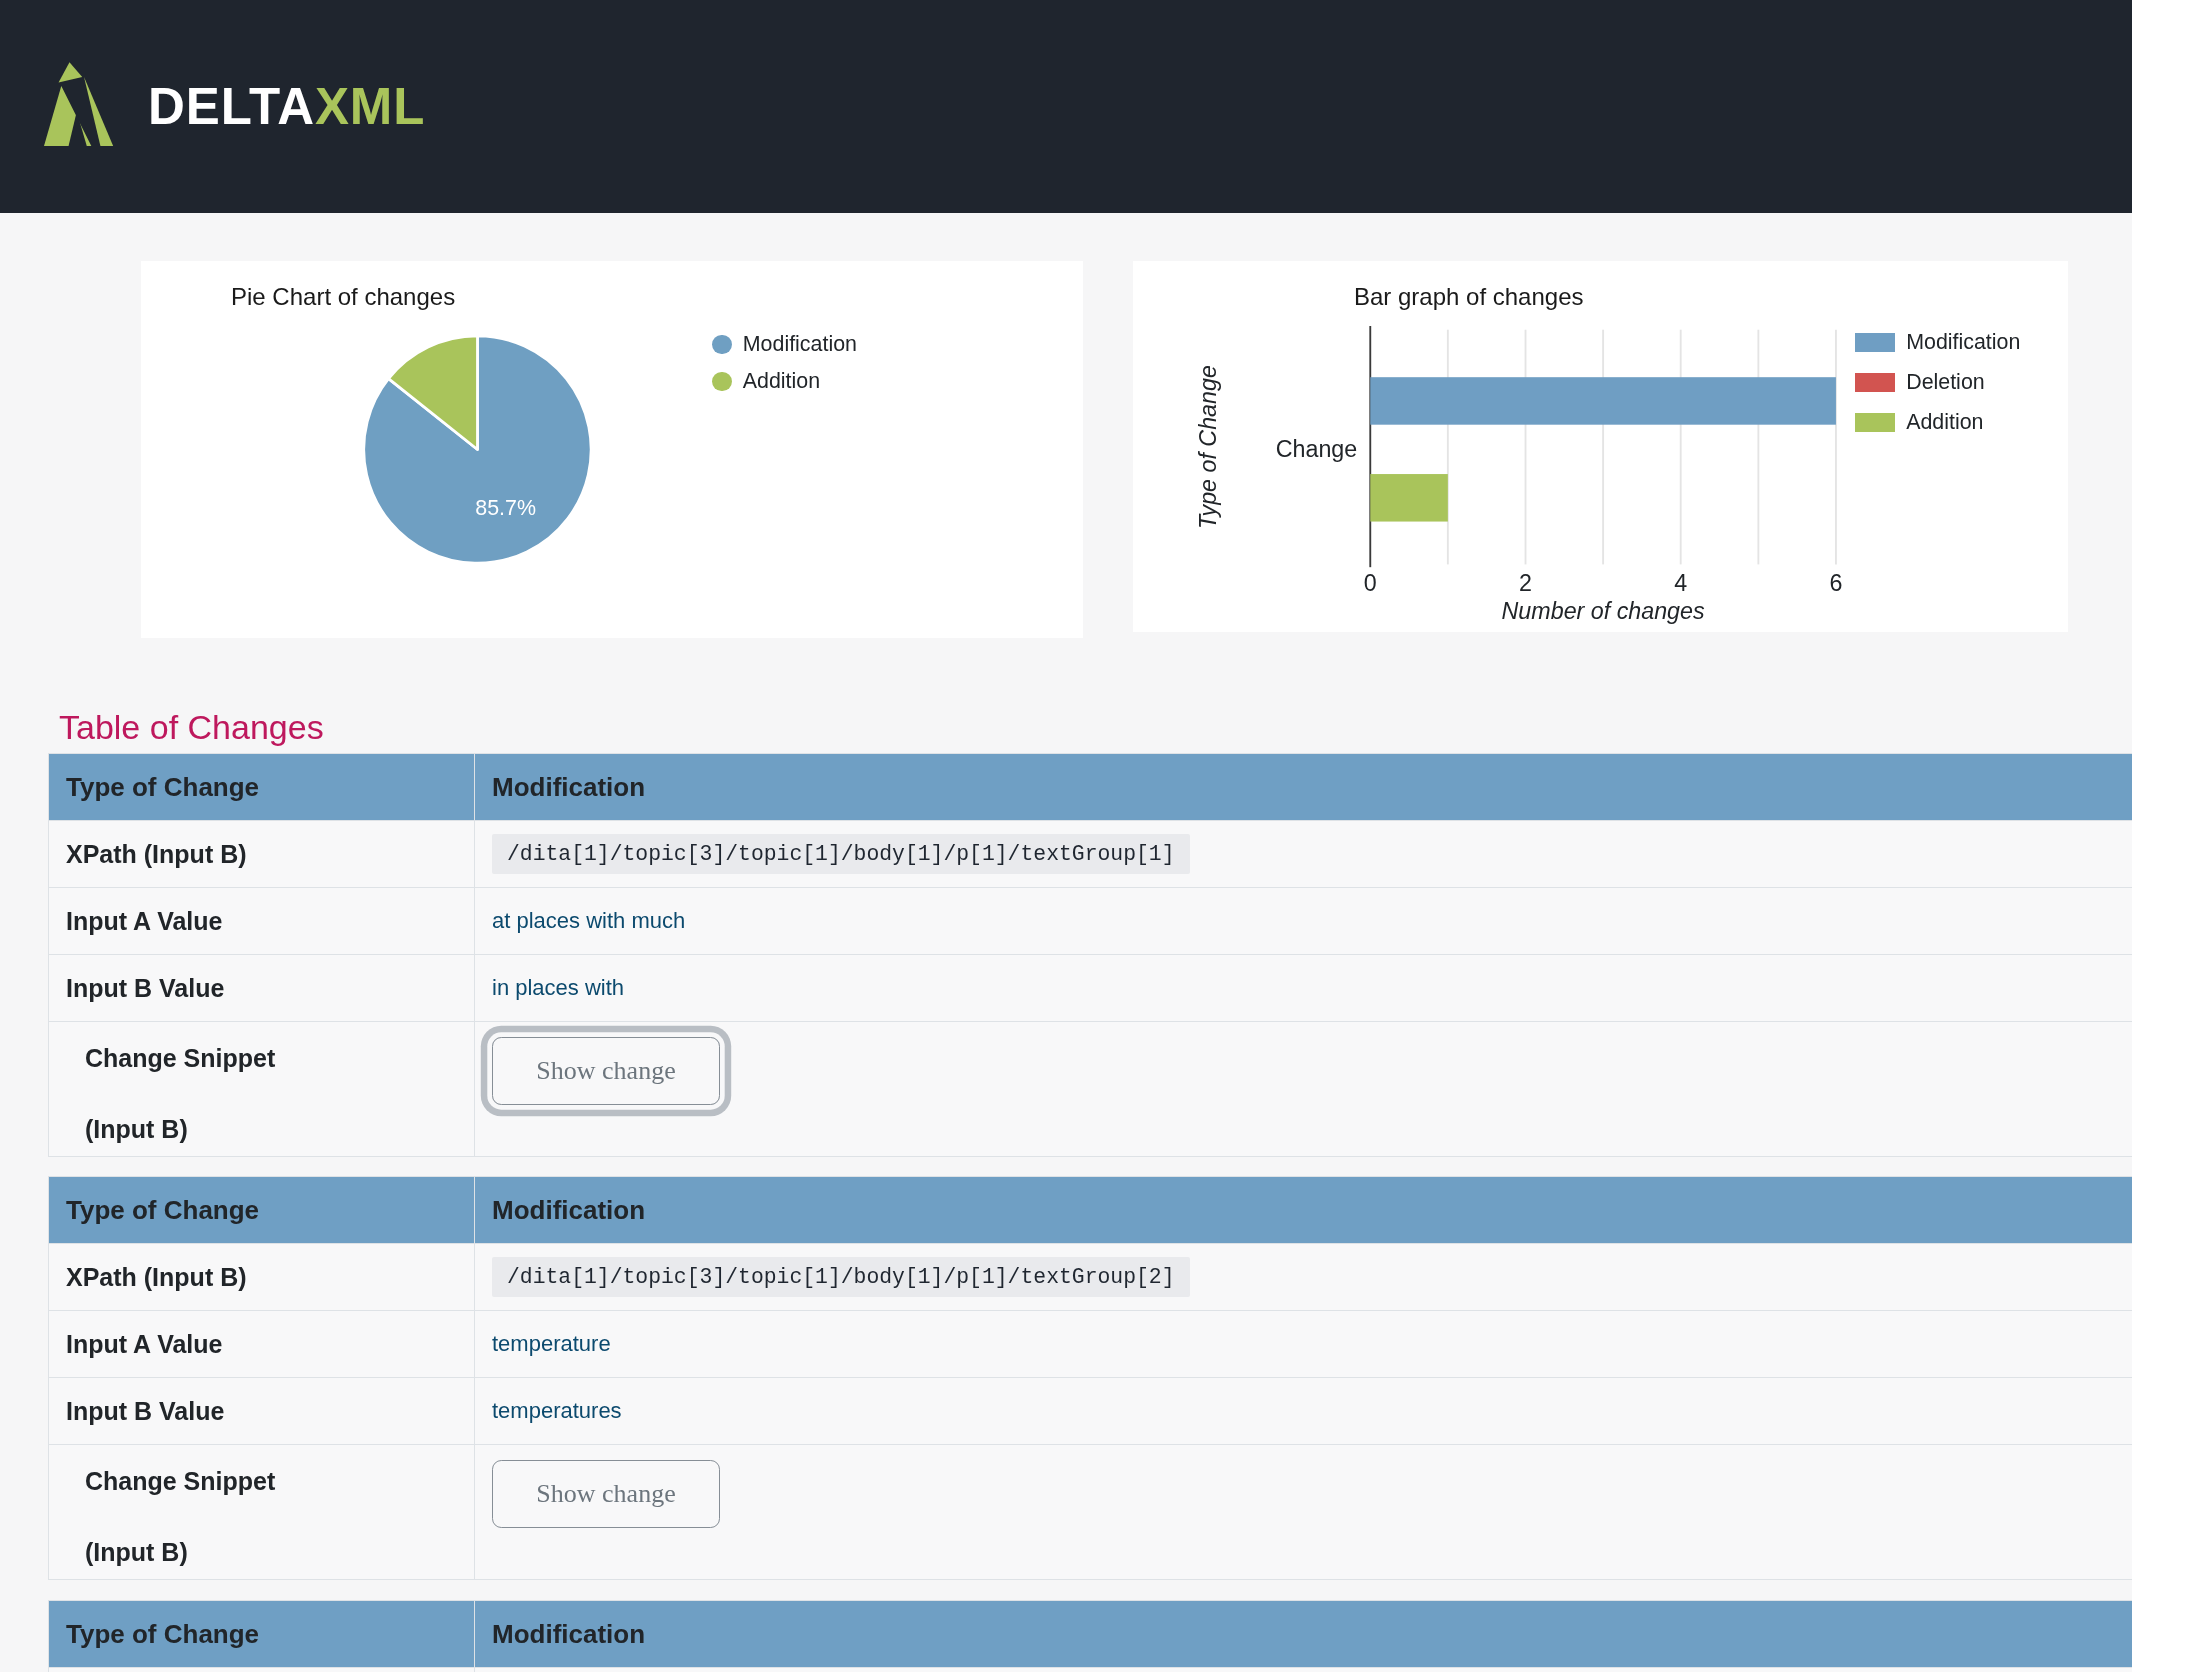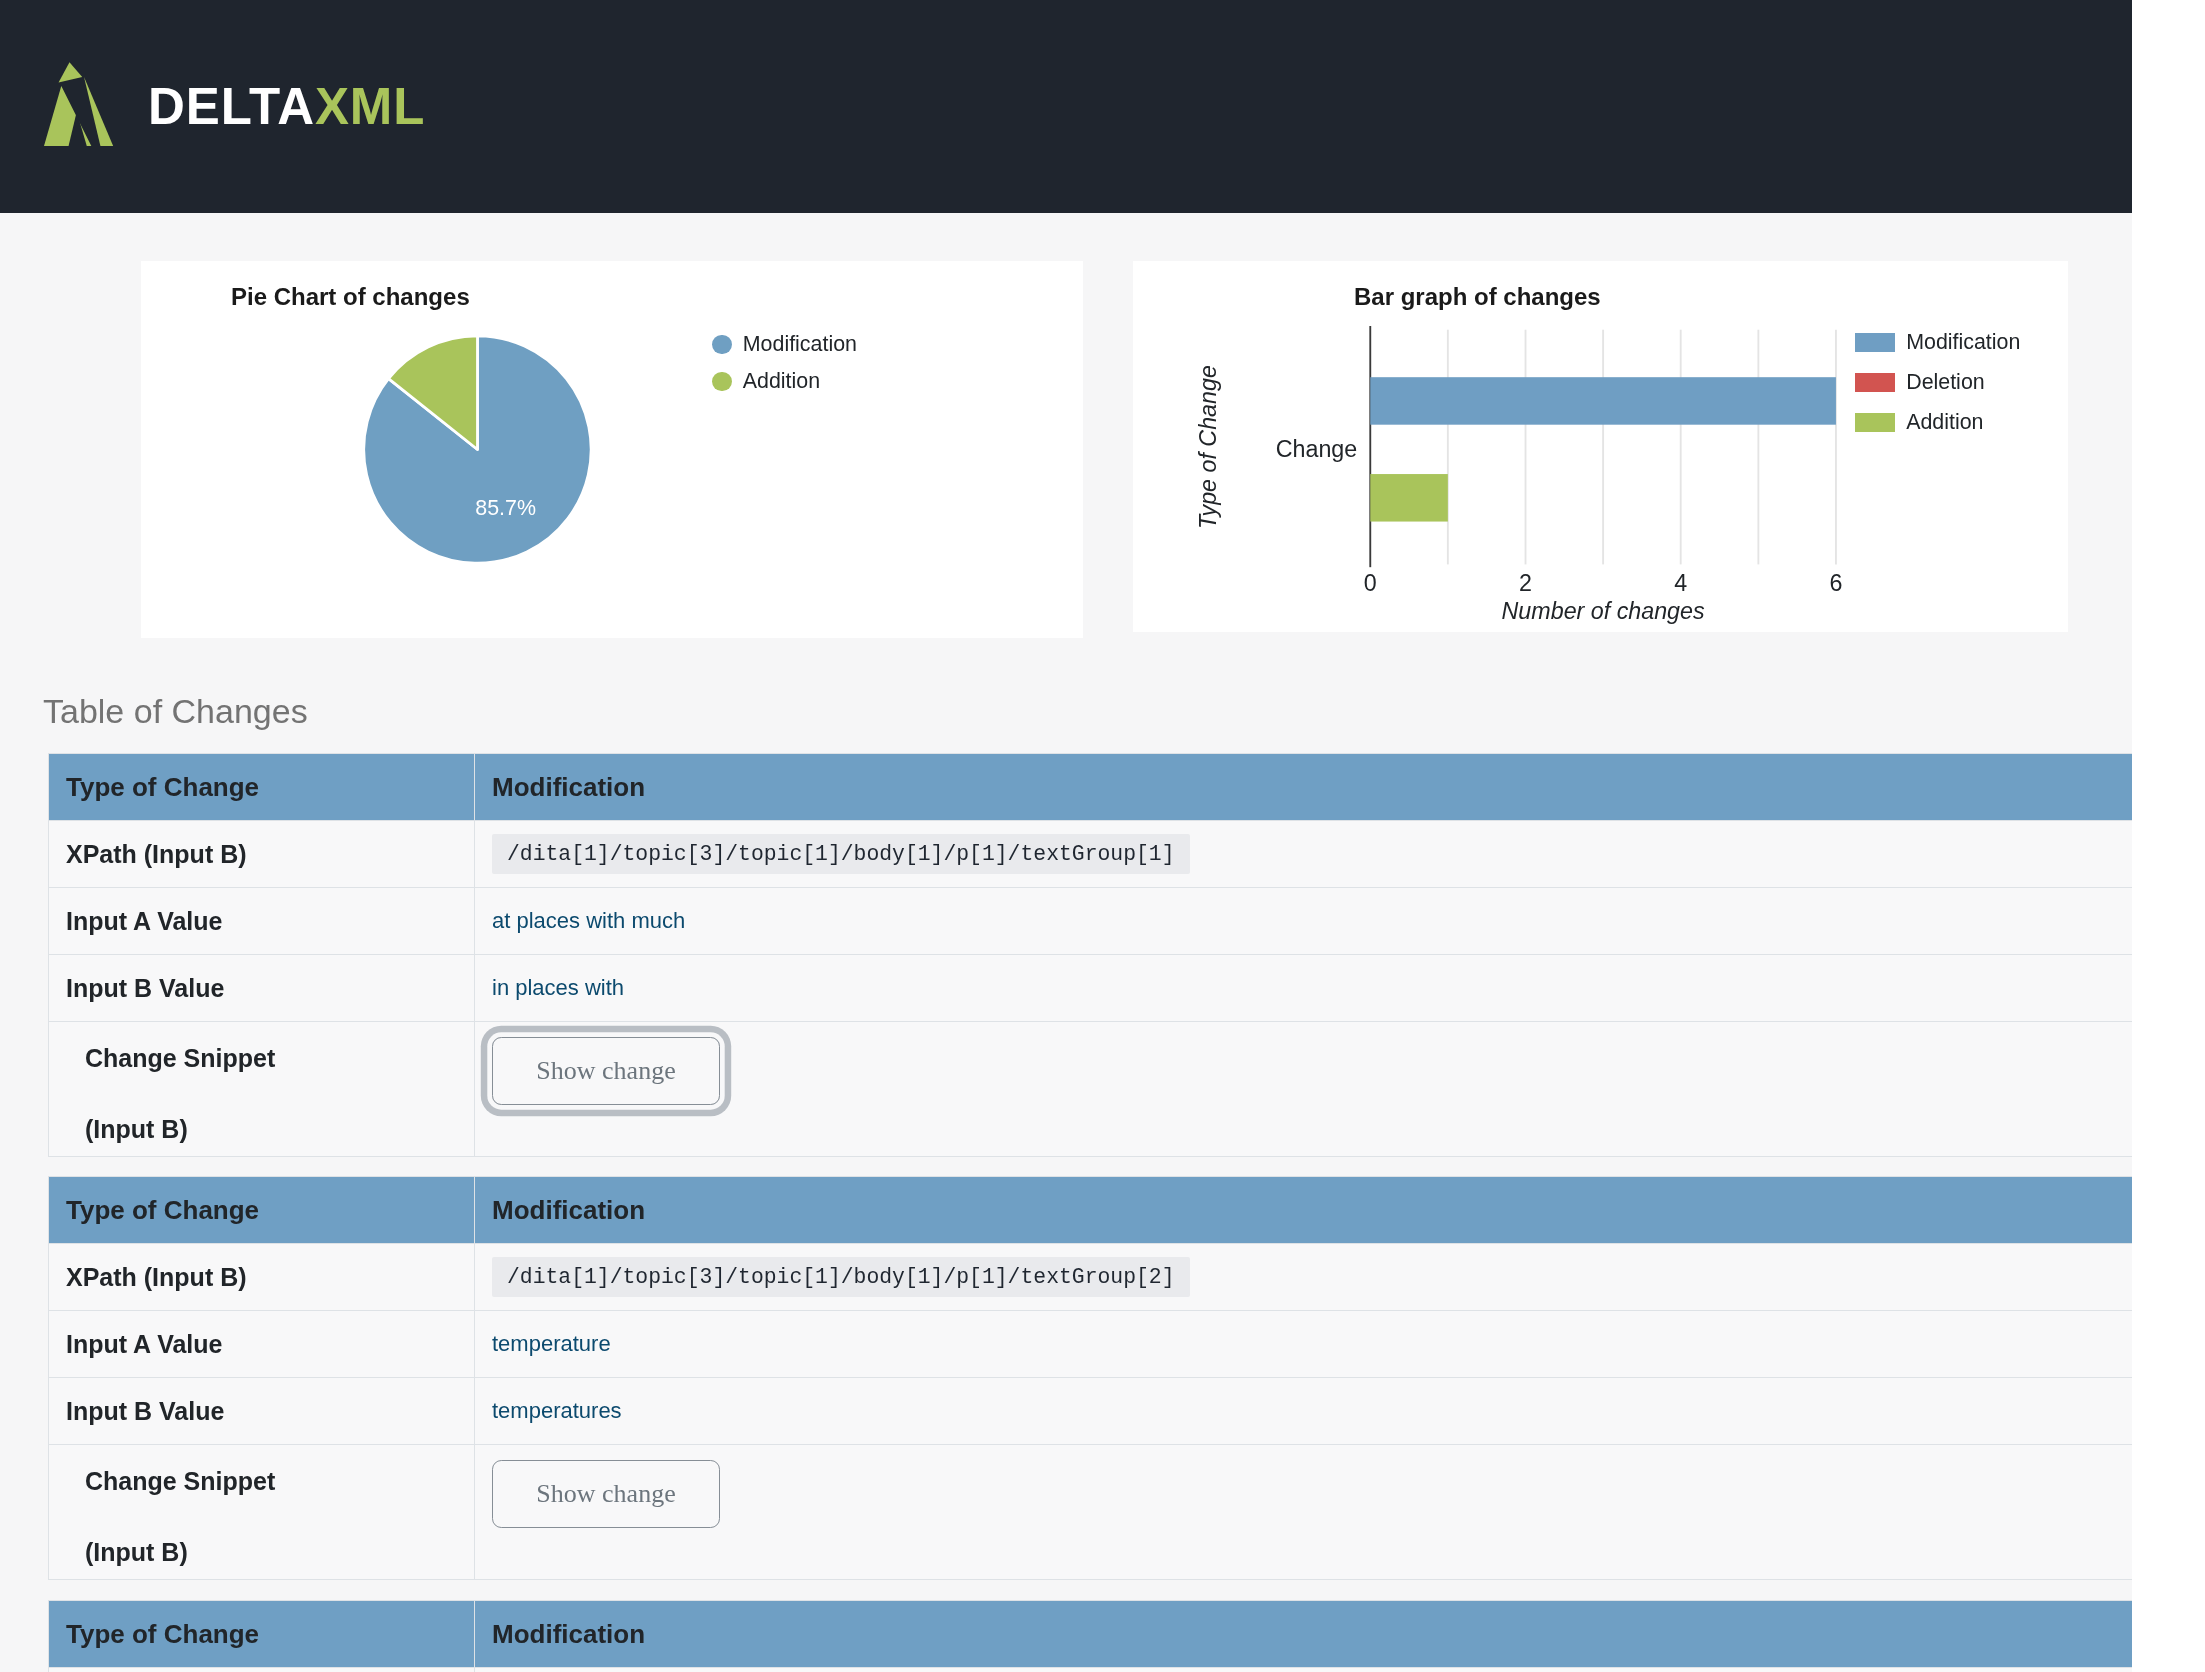--- a/index.html
+++ b/index.html
@@ -12,21 +12,21 @@
   .logo{margin-left:44px;flex:0 0 auto;}
   .wordmark{margin-left:13px;font-size:51px;font-weight:700;letter-spacing:0.9px;line-height:1;}
   .wm-delta{color:#ffffff;}
   .wm-xml{color:#a9c45b;}
   .page-title{margin:0 0 0 69px;font-size:54px;font-weight:700;color:#ffffff;line-height:1;}
 
   
   .card{position:absolute;background:#ffffff;}
   .pie-card{left:141px;top:261px;width:942px;height:377px;}
   .bar-card{left:1133px;top:261px;width:935px;height:371px;}
-  .chart-title{position:absolute;margin:0;font-size:24px;font-weight:700;color:#1a1a1a;text-align:right;}
+  .chart-title{position:absolute;margin:0;font-size:24px;font-weight:400;color:#1a1a1a;text-align:right;}
   .pie-title{left:90px;top:22.4px;}
   .bar-title{left:221px;top:22.4px;}
 
   .pie-svg{position:absolute;left:220px;top:71px;}
   .pie-value{font-size:23px;fill:#ffffff;font-family:"Liberation Sans",sans-serif;}
 
   .pie-legend{position:absolute;left:571px;top:71px;display:flex;flex-direction:column;gap:12px;}
   .pl-row{display:flex;align-items:center;gap:11.2px;}
   .pl-dot{width:19.6px;height:19.6px;border-radius:50%;flex:0 0 auto;}
   .pl-label{font-size:21.4px;color:#212529;}
@@ -37,21 +37,21 @@
   .tick-label{font-size:25px;fill:#212529;font-family:"Liberation Sans",sans-serif;}
   .cat-label{font-size:25px;fill:#212529;font-family:"Liberation Sans",sans-serif;}
   .axis-title{font-size:25px;fill:#212529;font-style:italic;font-family:"Liberation Sans",sans-serif;}
 
   .bar-legend{position:absolute;left:722px;top:69px;display:flex;flex-direction:column;gap:15px;}
   .bl-row{display:flex;align-items:center;gap:11.2px;}
   .bl-swatch{width:40px;height:19.6px;flex:0 0 auto;}
   .bl-label{font-size:21.4px;color:#212529;}
 
   
-  .section-heading{position:absolute;left:43px;top:692px;margin:0;font-size:34px;font-weight:500;color:#737373;}
+  .section-heading{position:absolute;left:43px;top:692px;margin:16px;font-size:34px;font-weight:500;color:#be185d;}
 
   .changes-table{position:absolute;left:48px;width:2124px;border-collapse:collapse;table-layout:fixed;
     background:#f8f8f9;}
   .changes-table.t1{top:753px;}
   .changes-table.t2{top:1176px;}
   .changes-table.t3{top:1600px;}
   .changes-table col.c1{width:426px;}
   .changes-table th,.changes-table td{border:0.9px solid #dee2e6;padding:0 0 0 17px;text-align:left;}
   .changes-table tr.head{height:67px;}
   .changes-table tr.head th{background:#6f9fc4;font-size:26px;font-weight:700;color:#212529;}

